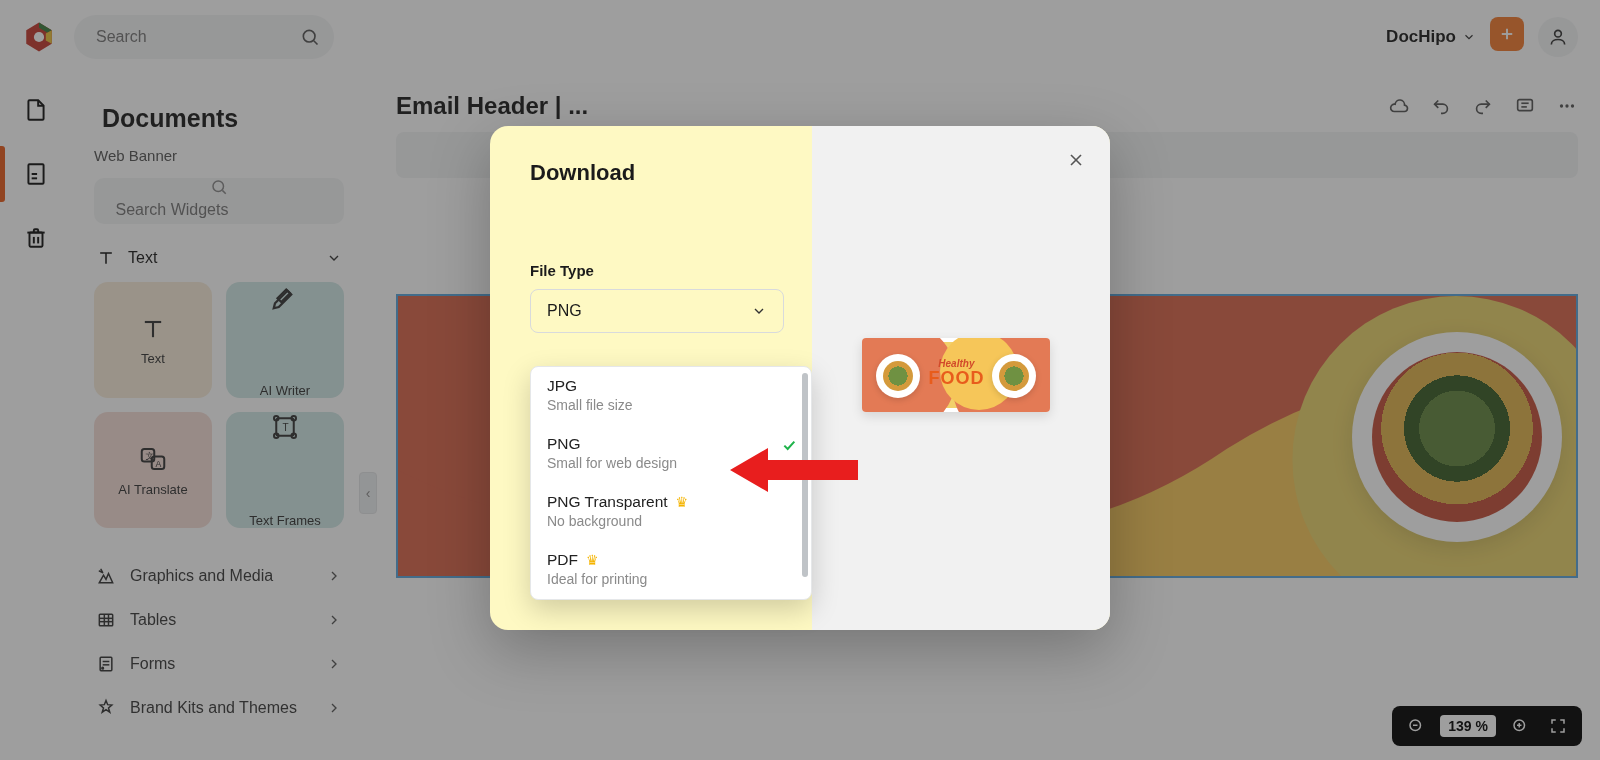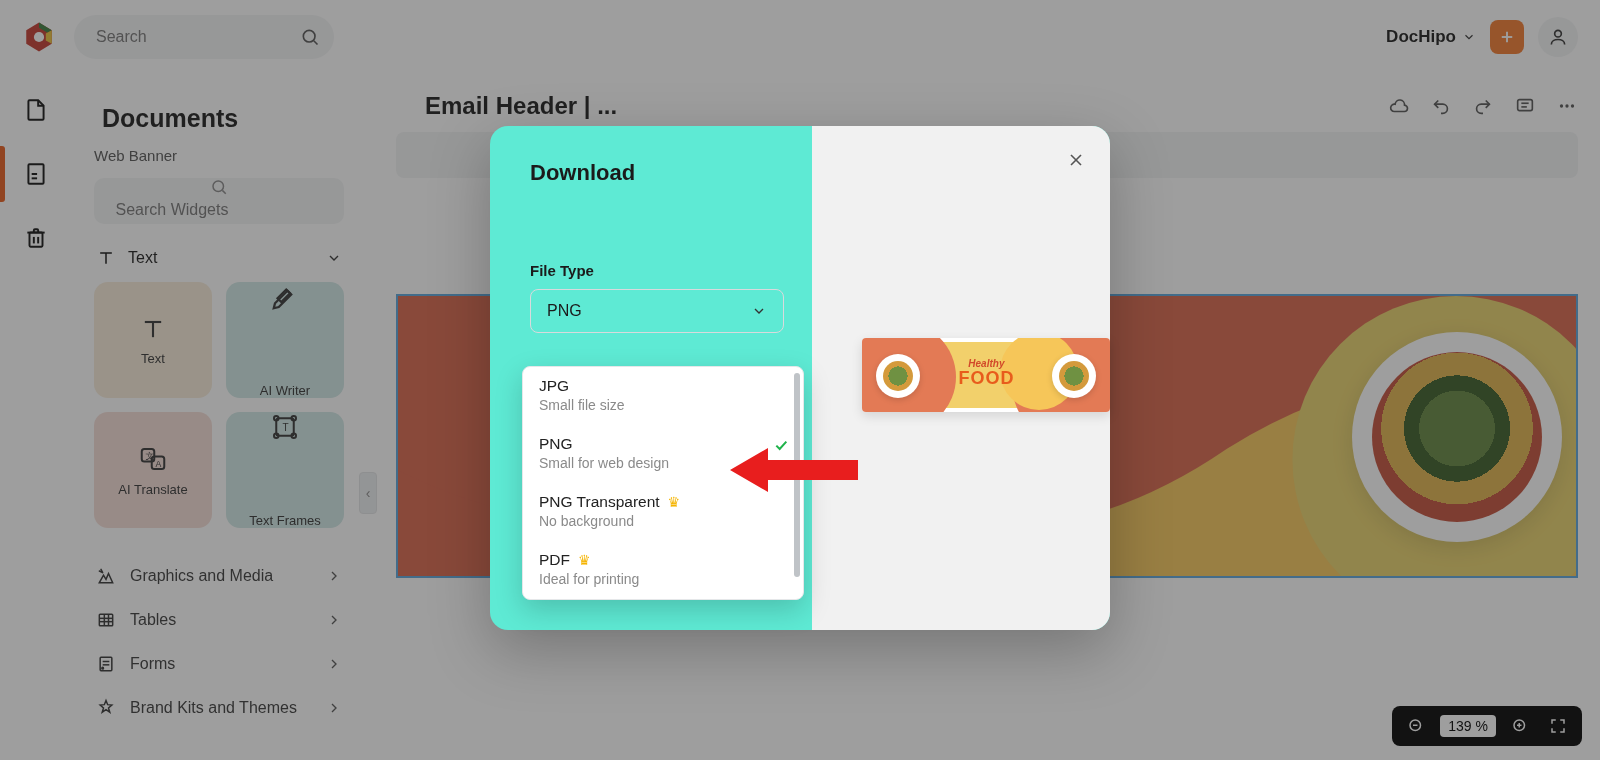--- a/index.html
+++ b/index.html
@@ -16,21 +16,21 @@
   *{box-sizing:border-box;font-family:"Segoe UI",Arial,Helvetica,sans-serif;}
   html,body{margin:0;padding:0;width:1600px;height:760px;overflow:hidden;background:#fff;color:var(--text);}
   .app{position:relative;width:1600px;height:760px;display:flex;flex-direction:column;}
 
   
   .topbar{height:74px;display:flex;align-items:center;padding:0 22px;gap:18px;border-bottom:1px solid transparent;}
   .logo{width:34px;height:34px;position:relative;}
   .search{position:relative;width:260px;height:44px;background:var(--gray-bg);border-radius:22px;display:flex;align-items:center;padding:0 44px 0 20px;}
   .search input{border:none;background:transparent;outline:none;font-size:16px;width:100%;color:#555;}
   .search .icon{position:absolute;right:14px;top:50%;transform:translateY(-50%);}
-  .top-right{margin-left:auto;display:flex;align-items:center;gap:14px;}
+  .top-right{margin-left:auto;display:flex;gap:14px;}
   .brand{display:flex;align-items:center;gap:6px;font-weight:600;font-size:17px;}
   .plus-btn{width:34px;height:34px;border-radius:8px;background:var(--accent);display:flex;align-items:center;justify-content:center;color:#fff;}
   .avatar-btn{width:40px;height:40px;border-radius:20px;background:var(--gray-bg);display:flex;align-items:center;justify-content:center;}
 
   
   .main{flex:1;display:flex;min-height:0;}
   .rail{width:72px;border-right:1px solid #fff;display:flex;flex-direction:column;align-items:center;padding-top:20px;gap:32px;position:relative;}
   .rail-item{width:32px;height:32px;display:flex;align-items:center;justify-content:center;}
   .rail-marker{position:absolute;left:0;top:72px;width:5px;height:56px;background:var(--orange);border-radius:0 3px 3px 0;}
 
@@ -44,55 +44,55 @@
   .wcard{border-radius:14px;height:116px;display:flex;flex-direction:column;align-items:center;justify-content:center;gap:8px;color:#333;font-size:13px;}
   .wcard.tan{background:var(--panel-tan);}
   .wcard.teal{background:var(--panel-teal);justify-content:space-between;}
   .wcard.peach{background:var(--panel-peach);}
   .side-list{margin-top:26px;display:flex;flex-direction:column;}
   .srow{display:flex;align-items:center;gap:14px;padding:12px 2px;font-size:16px;color:#3a3a3a;}
   .srow .chev{margin-left:auto;}
 
   .canvas-area{flex:1;position:relative;background:#fff;}
   .doc-header{display:flex;align-items:center;gap:10px;padding:18px 22px 8px 34px;}
-  .doc-title{font-weight:800;font-size:24px;margin-left:29px;}
+  .doc-title{font-weight:800;font-size:24px;}
   .doc-actions{margin-left:auto;display:flex;align-items:center;gap:20px;color:#4d4d4d;}
   .doc-toolbar{margin:4px 22px 0 34px;height:46px;background:var(--gray-bg);border-radius:8px;}
   .collapse-grip{position:absolute;left:-3px;top:398px;width:18px;height:42px;background:#eceef0;border:1px solid var(--border);border-radius:4px;display:flex;align-items:center;justify-content:center;color:#888;font-size:14px;}
 
   .canvas{position:absolute;left:34px;right:22px;top:220px;height:284px;border:2px solid #5aa5db;background:#f6c659;overflow:hidden;}
   .canvas .bg-red{position:absolute;inset:0;}
   .canvas .plate{position:absolute;right:14px;top:36px;width:210px;height:210px;border-radius:50%;background:#fff;box-shadow:0 6px 22px rgba(0,0,0,.12);}
   .canvas .plate::after{content:"";position:absolute;inset:20px;border-radius:50%;background:radial-gradient(circle at 50% 45%, #63863f 0 30%, #3a5b26 30% 42%, #e0b24c 42% 60%, #c44f3a 60% 75%, #4d6f2f 75% 100%);}
 
   
   .zoombar{position:absolute;right:18px;bottom:14px;height:40px;background:#000;border-radius:8px;display:flex;align-items:center;gap:10px;padding:0 10px;color:#fff;font-size:14px;}
   .zoombar .cell{width:28px;height:28px;display:flex;align-items:center;justify-content:center;}
-  .zoombar .pct{background:#fff;color:#000;border-radius:4px;padding:3px 8px;font-weight:400;}
+  .zoombar .pct{background:#fff;color:#000;border-radius:4px;padding:3px 8px;font-weight:700;}
 
   
   .overlay{position:absolute;inset:0;background:rgba(40,40,40,.45);display:flex;align-items:flex-start;justify-content:center;}
-  .modal{margin-top:126px;width:620px;height:504px;background:#5eead4;border-radius:18px;display:flex;overflow:visible;box-shadow:0 20px 60px rgba(0,0,0,.25);position:relative;}
+  .modal{margin-top:126px;width:620px;height:504px;background:#fef9c3;border-radius:18px;display:flex;overflow:visible;box-shadow:0 20px 60px rgba(0,0,0,.25);position:relative;}
   .modal .left{width:52%;padding:34px 28px 20px 40px;}
   .modal .right{flex:1;background:#f1f1f1;border-radius:0 18px 18px 0;position:relative;}
   .modal h2{margin:0;font-size:22px;font-weight:800;}
   .modal .close{position:absolute;right:24px;top:24px;color:#555;}
   .label{font-weight:800;margin:76px 0 10px 0;font-size:15px;}
   .select{border:1px solid #d8dadc;border-radius:8px;height:44px;display:flex;align-items:center;padding:0 16px;justify-content:space-between;font-size:16px;}
-  .dropdown{position:absolute;left:32px;top:240px;width:calc(52% - 68px + 28px);min-width:228px;background:#fff;border:1px solid #e5e7e9;border-radius:8px;box-shadow:0 10px 28px rgba(0,0,0,.18);z-index:2;overflow:hidden;}
+  .dropdown{position:absolute;left:40px;top:240px;width:calc(52% - 68px + 28px);min-width:228px;background:#fff;border:1px solid #e5e7e9;border-radius:8px;box-shadow:0 10px 28px rgba(0,0,0,.18);z-index:2;overflow:hidden;}
   .dd-scroll{position:absolute;right:3px;top:6px;bottom:22px;width:6px;background:#bfc3c7;border-radius:3px;}
   .opt{padding:10px 16px 12px 16px;position:relative;}
   .opt .t{font-size:15.5px;color:#222;display:flex;align-items:center;gap:8px;}
   .opt .d{font-size:14px;color:#8a8a8a;margin-top:2px;}
   .opt .check{position:absolute;right:14px;top:12px;color:#1fb34b;}
   .crown{color:#f5b400;font-size:14px;}
 
   .arrow{position:absolute;left:730px;top:440px;z-index:5;}
 
-  .preview{position:absolute;left:50px;top:212px;width:248px;height:74px;background:#fff;border-radius:4px;box-shadow:0 4px 12px rgba(0,0,0,.12);overflow:hidden;}
+  .preview{position:absolute;left:50px;top:212px;width:188px;height:74px;background:#fff;border-radius:4px;box-shadow:0 4px 12px rgba(0,0,0,.12);overflow:hidden;}
   .preview-inner{position:absolute;inset:4px;background:#f2d06b;}
   .preview .redblob{position:absolute;left:-20px;top:-20px;width:110px;height:110px;background:#e37a55;border-radius:50%;}
   .preview .redblob2{position:absolute;right:-26px;bottom:-36px;width:120px;height:120px;background:#e37a55;border-radius:50%;}
   .preview .yellow{position:absolute;right:28px;top:-10px;width:78px;height:78px;background:#f6c659;border-radius:50%;}
   .preview .pl{position:absolute;width:44px;height:44px;background:#fff;border-radius:50%;box-shadow:0 2px 6px rgba(0,0,0,.15);}
   .preview .pl::after{content:"";position:absolute;inset:7px;border-radius:50%;background:radial-gradient(circle,#6f9142 0 45%,#d49a3c 45% 75%,#c44f3a 75% 100%);}
   .preview .pl.a{left:10px;top:12px;}
   .preview .pl.b{right:10px;top:12px;}
   .preview .txt{position:absolute;left:0;right:0;top:16px;text-align:center;}
   .preview .txt .s1{font-size:10px;color:#d24a2a;font-weight:700;font-style:italic;}

